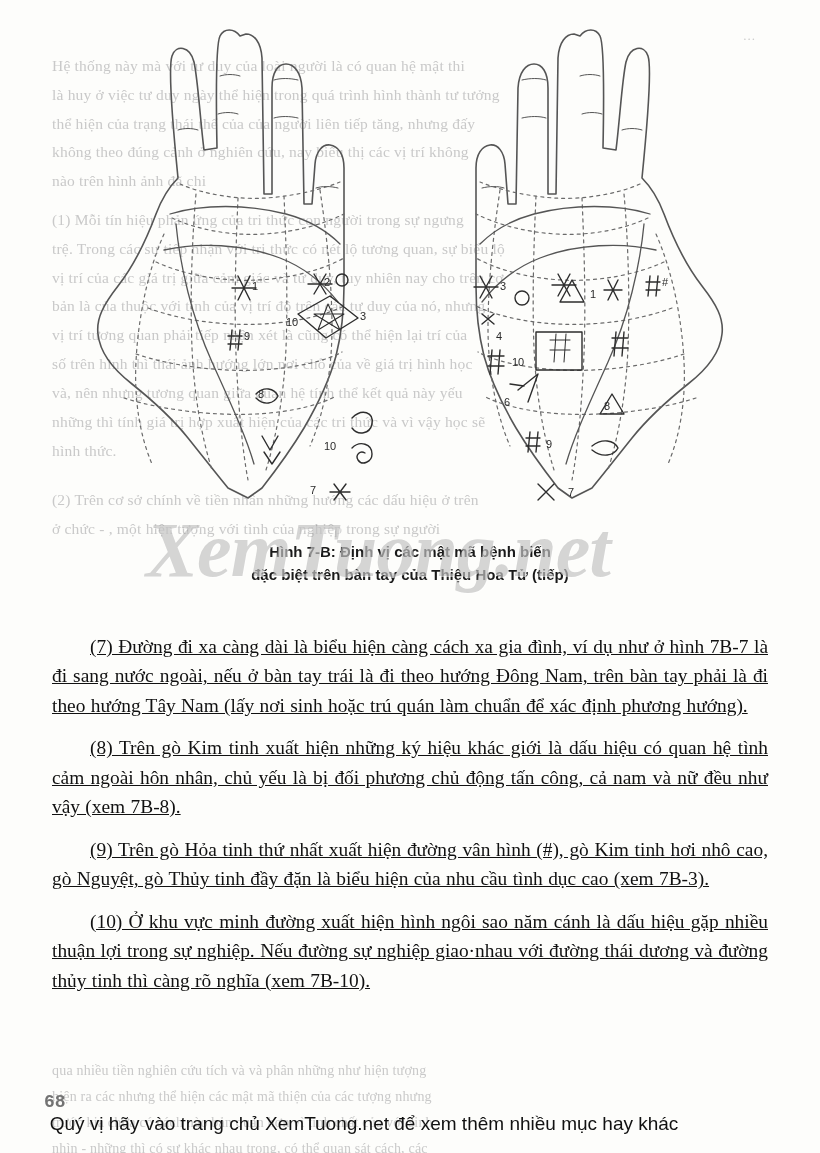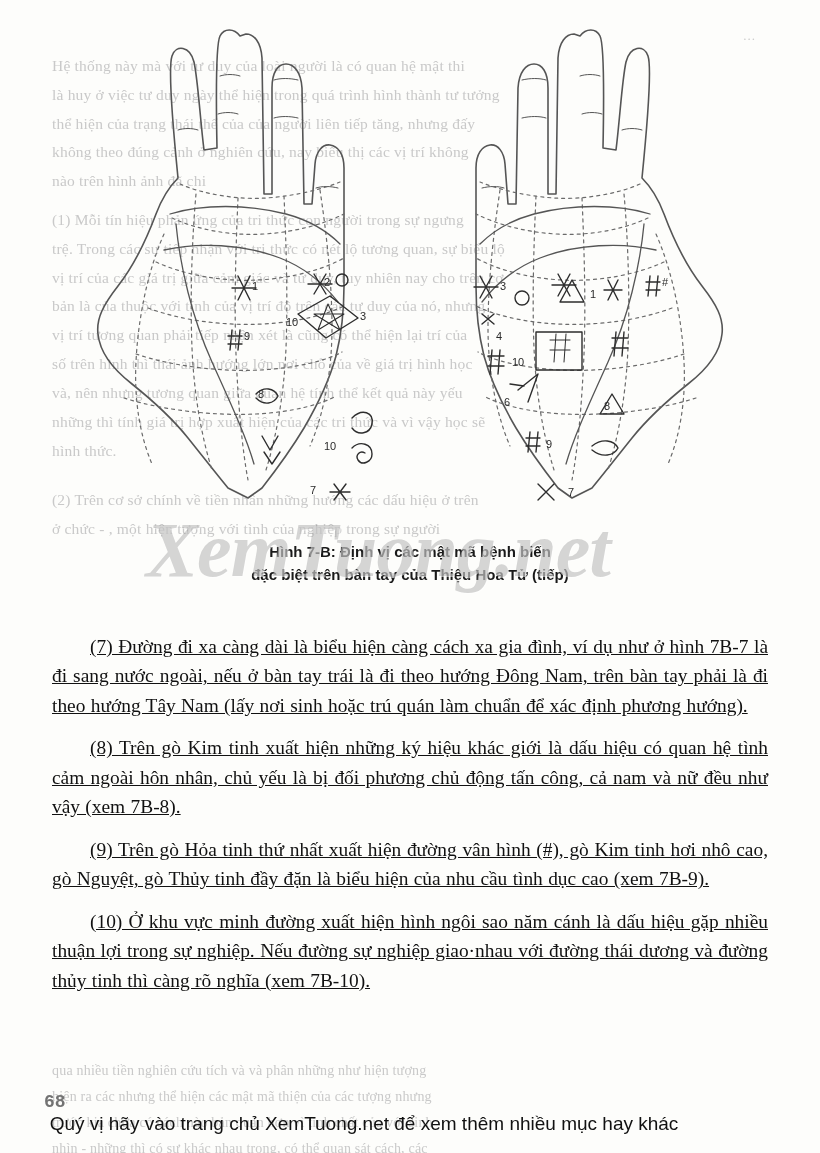--- a/index.html
+++ b/index.html
@@ -353,19 +353,19 @@
   <div class="figure-caption">
     <div>Hình 7-B: Định vị các mật mã bệnh biến</div>
     <div>đặc biệt trên bàn tay của Thiệu Hoa Tử (tiếp)</div>
   </div>
 
   <div class="watermark">XemTuong.net</div>
 
   <div class="body-text">
     <p class="para">(7) Đường đi xa càng dài là biểu hiện càng cách xa gia đình, ví dụ như ở hình 7B-7 là đi sang nước ngoài, nếu ở bàn tay trái là đi theo hướng Đông Nam, trên bàn tay phải là đi theo hướng Tây Nam (lấy nơi sinh hoặc trú quán làm chuẩn để xác định phương hướng).</p>
     <p class="para">(8) Trên gò Kim tinh xuất hiện những ký hiệu khác giới là dấu hiệu có quan hệ tình cảm ngoài hôn nhân, chủ yếu là bị đối phương chủ động tấn công, cả nam và nữ đều như vậy (xem 7B-8).</p>
-    <p class="para">(9) Trên gò Hỏa tinh thứ nhất xuất hiện đường vân hình (#), gò Kim tinh hơi nhô cao, gò Nguyệt, gò Thủy tinh đầy đặn là biểu hiện của nhu cầu tình dục cao (xem 7B-9).</p>
+    <p class="para">(9) Trên gò Hỏa tinh thứ nhất xuất hiện đường vân hình (#), gò Kim tinh hơi nhô cao, gò Nguyệt, gò Thủy tinh đầy đặn là biểu hiện của nhu cầu tình dục cao (xem 7B-3).</p>
     <p class="para">(10) Ở khu vực minh đường xuất hiện hình ngôi sao năm cánh là dấu hiệu gặp nhiều thuận lợi trong sự nghiệp. Nếu đường sự nghiệp giao·nhau với đường thái dương và đường thủy tinh thì càng rõ nghĩa (xem 7B-10).</p>
   </div>
 
   <div class="page-number">68</div>
   <div class="footer-note">Quý vị hãy vào trang chủ XemTuong.net để xem thêm nhiều mục hay khác</div>
 </div>
 
 </body></html>

